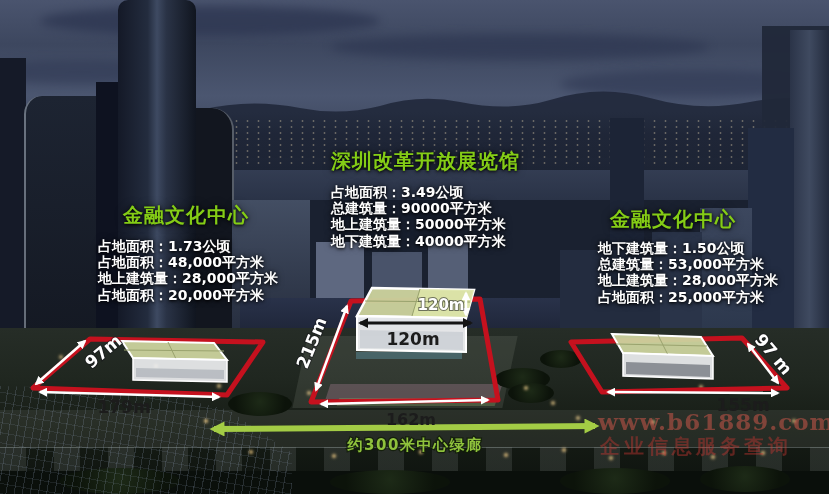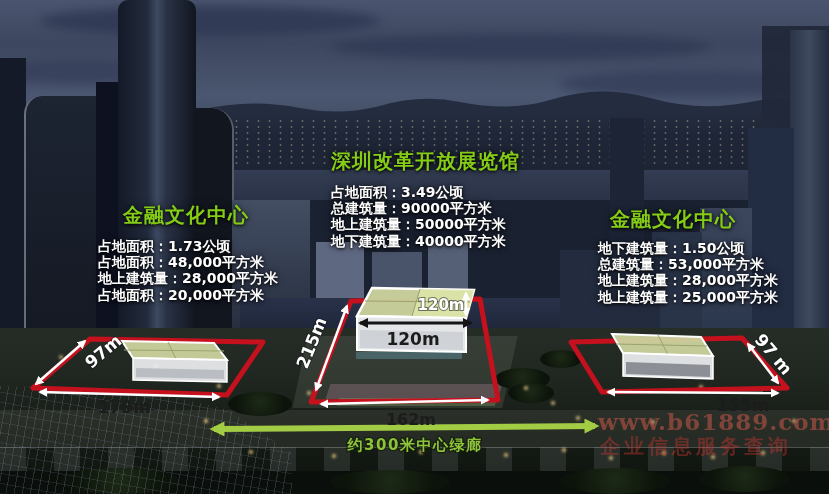--- a/index.html
+++ b/index.html
@@ -239,20 +239,20 @@
       <div class="info-line">地下建筑量：40000平方米</div>
     </div>
   </div>
 
   <div class="info" style="left:598px;top:208px;">
     <div class="info-title" style="margin-left:12px;">金融文化中心</div>
     <div class="info-lines" style="margin-top:10px;">
       <div class="info-line">地下建筑量：1.50公顷</div>
       <div class="info-line">总建筑量：53,000平方米</div>
       <div class="info-line">地上建筑量：28,000平方米</div>
-      <div class="info-line">地上建筑量：25,000平方米</div>
+      <div class="info-line">占地面积：25,000平方米</div>
     </div>
   </div>
 
   <div class="wm wm1">www.b61889.com</div>
   <div class="wm wm2">企业信息服务查询</div>
 
 </div>
 
 </body></html>

